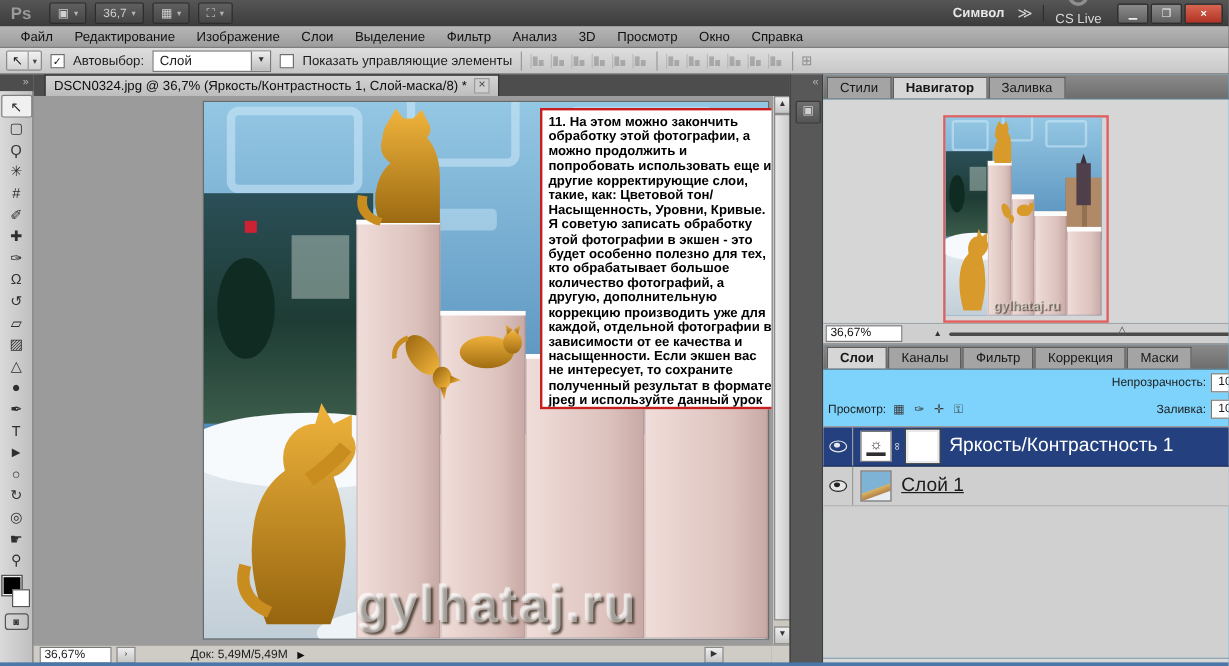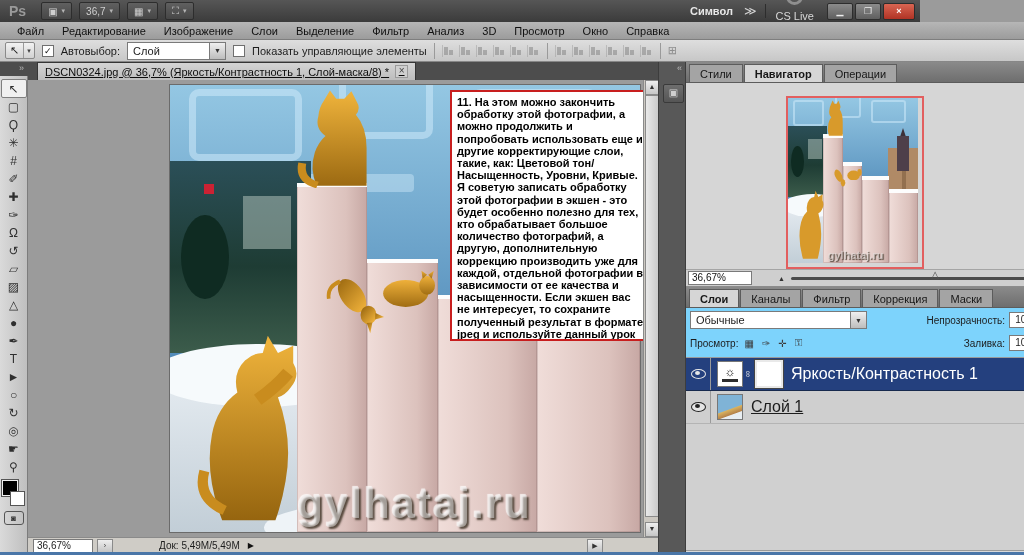--- a/index.html
+++ b/index.html
@@ -1,21 +1,21 @@
 <!DOCTYPE html>
 <html><head>
 <meta charset="utf-8">
 <style>
   html,body{margin:0;padding:0;background:#222;}
   #app{position:relative;width:1024px;height:555px;overflow:hidden;background:#9b9b9b;
        font-family:"Liberation Sans",sans-serif;font-size:11px;color:#111;}
   .abs{position:absolute;box-sizing:border-box;}
 
   
-  .titlebar{left:0;top:0;width:920px;height:22px;background:linear-gradient(#565656,#3b3b3b);
+  .titlebar{left:0;top:0;width:1024px;height:22px;background:linear-gradient(#565656,#3b3b3b);
             display:flex;align-items:center;gap:7px;padding:0 5px;color:#c9c9c9;}
   .ps-logo{color:#9a9a9a;font-weight:bold;font-size:14px;padding:0 8px 0 4px;}
   .tb-btn{display:flex;align-items:center;gap:4px;padding:1px 6px;border:1px solid #2d2d2d;border-radius:2px;
           background:linear-gradient(#606060,#464646);color:#cfcfcf;font-size:10px;height:14px;}
   .caret{font-size:7px;color:#b5b5b5;}
   .tb-sp{flex:1;}
   .ws-active{background:#6d6d6d;border:1px solid #2a2a2a;border-radius:2px;padding:2px 9px;color:#ececec;font-size:11px;}
   .ws-link{color:#e8e8e8;font-weight:bold;font-size:11px;padding:0 4px;}
   .ws-more{color:#d5d5d5;font-size:12px;}
   .tb-div{width:1px;height:14px;background:#2d2d2d;margin:0 2px;}
@@ -48,21 +48,21 @@
         linear-gradient(#777,#777) 7px 5px/4px 5px no-repeat,
         linear-gradient(#999,#999) 0 0/1px 12px no-repeat;}
   .algn-grp{display:flex;gap:4px;align-items:center;}
   .dis-icon{color:#8d8d8d;font-size:11px;}
 
   
   .toolbox-header{left:0;top:62px;width:28px;height:14px;background:#4d4d4d;color:#b9b9b9;font-size:9px;
                   text-align:right;padding-right:4px;line-height:13px;}
   .tabbar{left:28px;top:62px;width:630px;height:18px;background:#4d4d4d;display:flex;align-items:flex-end;}
   .doc-tab{height:17px;margin-left:9px;background:linear-gradient(#d4d4d4,#bdbdbd);border:1px solid #353535;border-bottom:none;
-           display:flex;align-items:center;gap:6px;padding:0 7px;font-size:11px;color:#0d0d0d;text-decoration:underline;}
+           display:flex;align-items:center;gap:6px;padding:0 7px;font-size:11px;color:#0d0d0d;}
   .tab-close{font-size:10px;color:#444;border:1px solid #9a9a9a;width:11px;height:11px;line-height:9px;text-align:center;background:#cfcfcf;}
 
   
   .toolbox{left:0;top:76px;width:28px;height:479px;background:linear-gradient(90deg,#dadada,#bfbfbf);
            border-right:1px solid #7c7c7c;display:flex;flex-direction:column;align-items:center;padding-top:3px;}
   .tool{width:24px;height:18px;display:flex;align-items:center;justify-content:center;color:#2f2f2f;font-size:12px;line-height:1;}
   .tool.selected{background:#f0f0f0;border:1px solid #7f7f7f;border-radius:2px;height:17px;}
   .swatches{position:relative;width:24px;height:26px;margin-top:4px;}
   .fg-swatch{position:absolute;left:0;top:0;width:14px;height:14px;background:#000;border:1px solid #f0f0f0;outline:1px solid #555;}
   .bg-swatch{position:absolute;right:1px;bottom:0;width:13px;height:13px;background:#fff;border:1px solid #555;}
@@ -411,21 +411,21 @@
   <div class="abs dock-strip">
     <span class="dock-chevron">«</span>
     <span class="dock-icon">▣</span>
   </div>
 
   <div class="abs panels">
 
     <div class="ptabs">
       <span class="ptab">Стили</span>
       <span class="ptab active">Навигатор</span>
-      <span class="ptab">Операции</span>
+      <span class="ptab">Заливка</span>
       <span class="pmenu">▾≡</span>
     </div>
     <div class="nav-body">
       <div class="nav-thumb">
         <div class="photo-mini mini">
           <div class="ph ph-wall"></div>
           <div class="ph ph-pat ph-pat1"></div>
           <div class="ph ph-pat ph-pat2"></div>
           <div class="ph ph-pat ph-pat3"></div>
           <div class="ph ph-poster">
@@ -482,24 +482,20 @@
 
     <div class="ptabs">
       <span class="ptab active">Слои</span>
       <span class="ptab">Каналы</span>
       <span class="ptab">Фильтр</span>
       <span class="ptab">Коррекция</span>
       <span class="ptab">Маски</span>
       <span class="pmenu">▾≡</span>
     </div>
     <div class="l-row">
-      <span class="sel" style="width:170px;">
-        <span>Обычные</span>
-        <span class="selbtn">▼</span>
-      </span>
       <span class="lbl ml-auto">Непрозрачность:</span>
       <span class="val">100%</span>
       <span class="spin">▸</span>
     </div>
     <div class="l-row">
       <span class="lbl">Просмотр:</span>
       <span class="lock-ic">▦</span>
       <span class="lock-ic">✑</span>
       <span class="lock-ic">✛</span>
       <span class="lock-ic">⚿</span>

